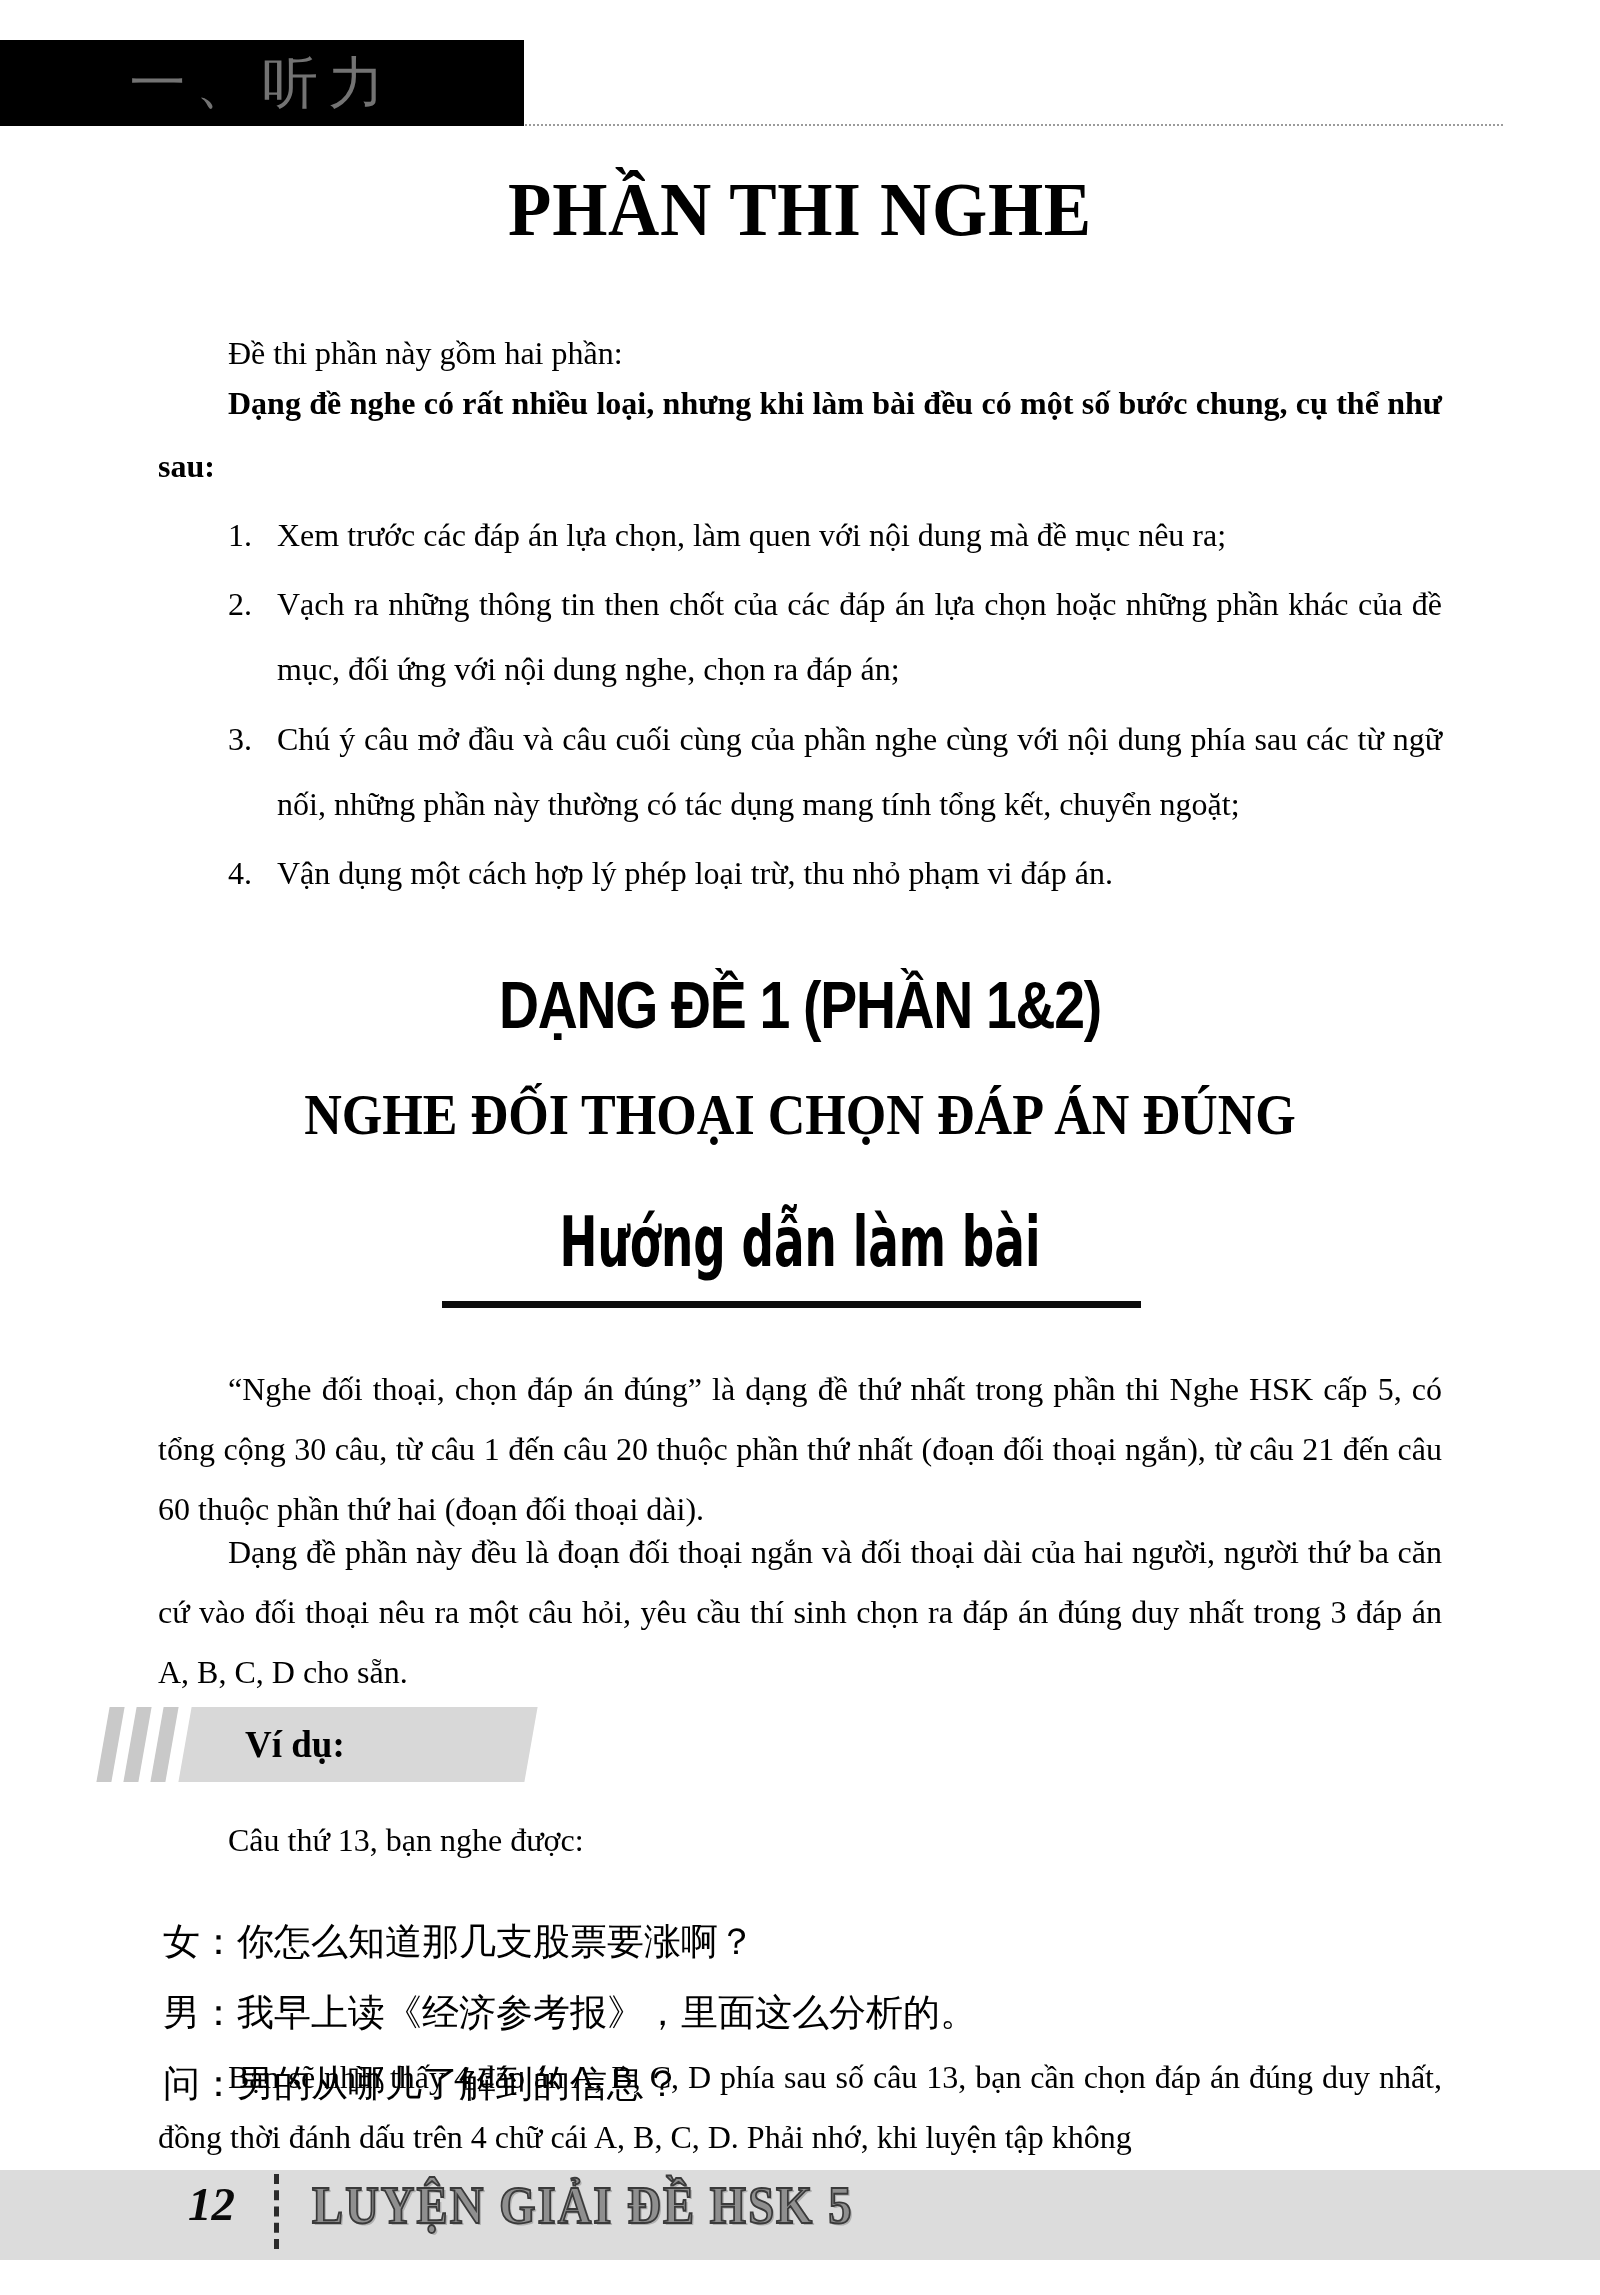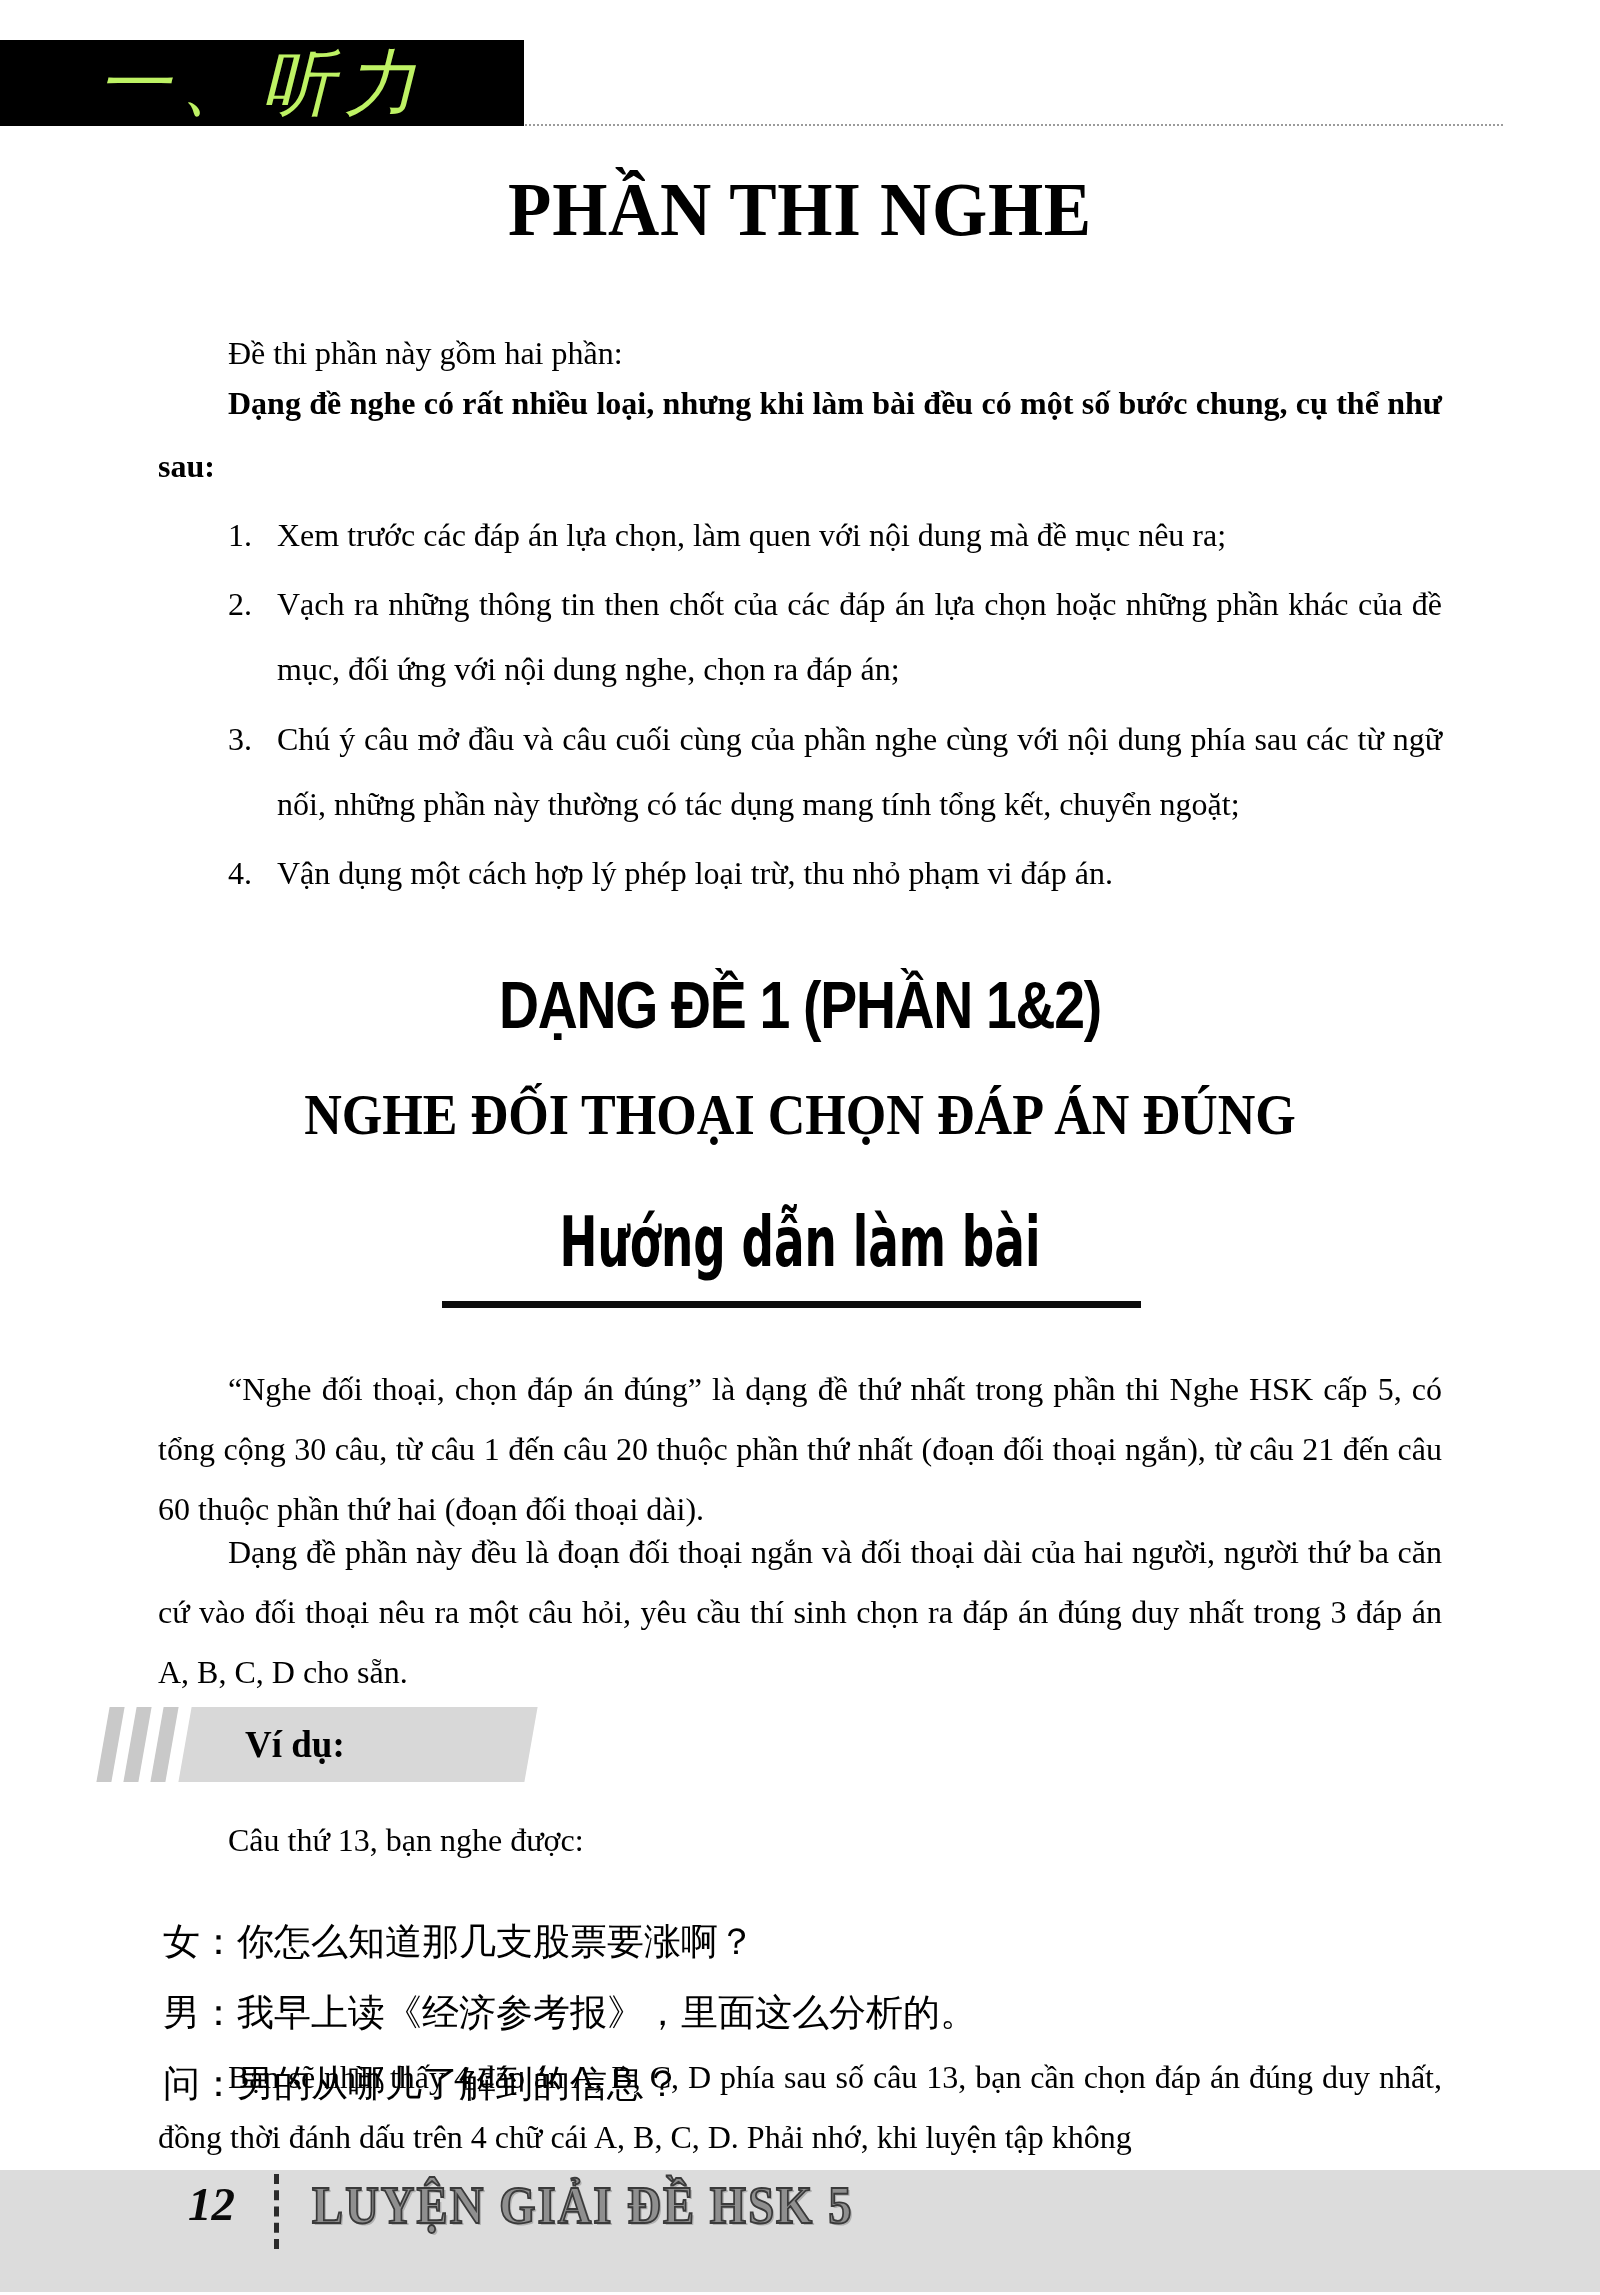--- a/index.html
+++ b/index.html
@@ -16,24 +16,23 @@
   .header-rule {
     position:absolute; left:0; top:124px; width:1503px; height:0;
     border-top:2.9px dotted #9b9b9b;
   }
   .chapter-bar {
     position:absolute; left:0; top:40px; width:524px; height:86px;
     background:#000;
     display:flex; align-items:center; justify-content:center;
   }
   .chapter-text {
-    color:#bef264; font-size:72px; line-height:1;
+    color:#737373; font-size:56px; line-height:1;
     font-family:"DejaVu Serif", serif;
     letter-spacing:10.3px;
-    font-style:italic;
   }
 
   .page-title {
     position:absolute; top:169px; left:0; width:100%; margin:0;
     text-align:center;
     font-size:71px; font-weight:900; letter-spacing:0.7px;
     transform:scaleY(1.08);
   }
 
   
@@ -113,21 +112,21 @@
     position:absolute; left:163px; top:1906px; width:1284px;
     font-size:37px; line-height:71px;
     font-family:"DejaVu Serif", serif;
   }
   .dialogue .dline { white-space:nowrap; }
 
   .after-para { top:2047px; }
 
   
   .footer {
-    position:absolute; left:0; top:2170px; width:1600px; height:122px;
+    position:absolute; left:0; top:2170px; width:1600px; height:90px;
     background:#dcdcdc;
   }
   .page-num {
     position:absolute; left:188px; top:7.4px;
     font-size:47px; font-weight:bold; font-style:italic;
     color:#0a0a0a;
   }
   .footer-divider {
     position:absolute; left:274px; top:4.4px; height:75px; width:0;
     border-left:5.2px dashed #2b2b2b;

